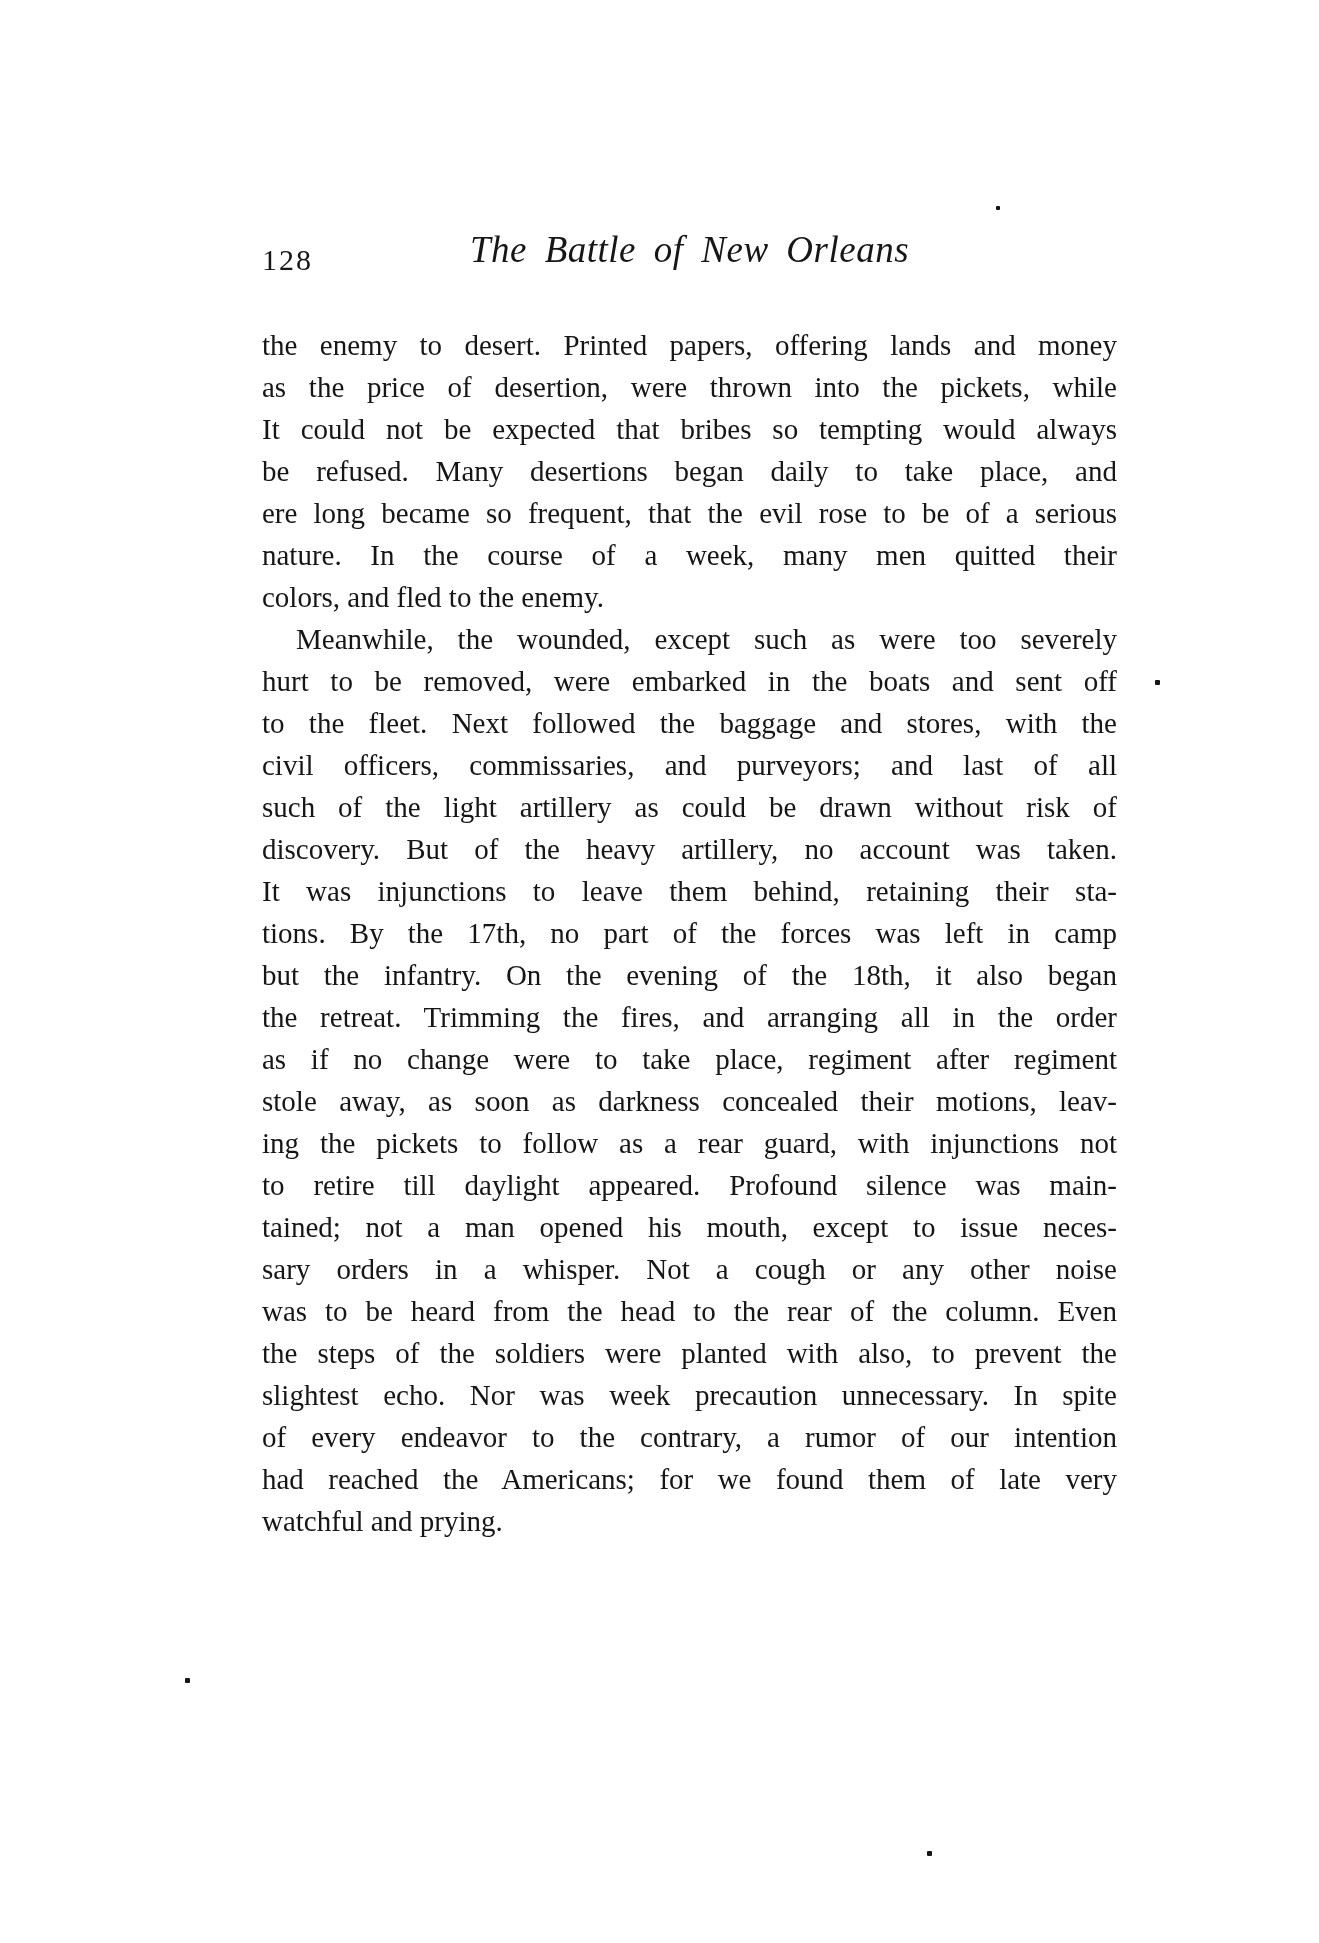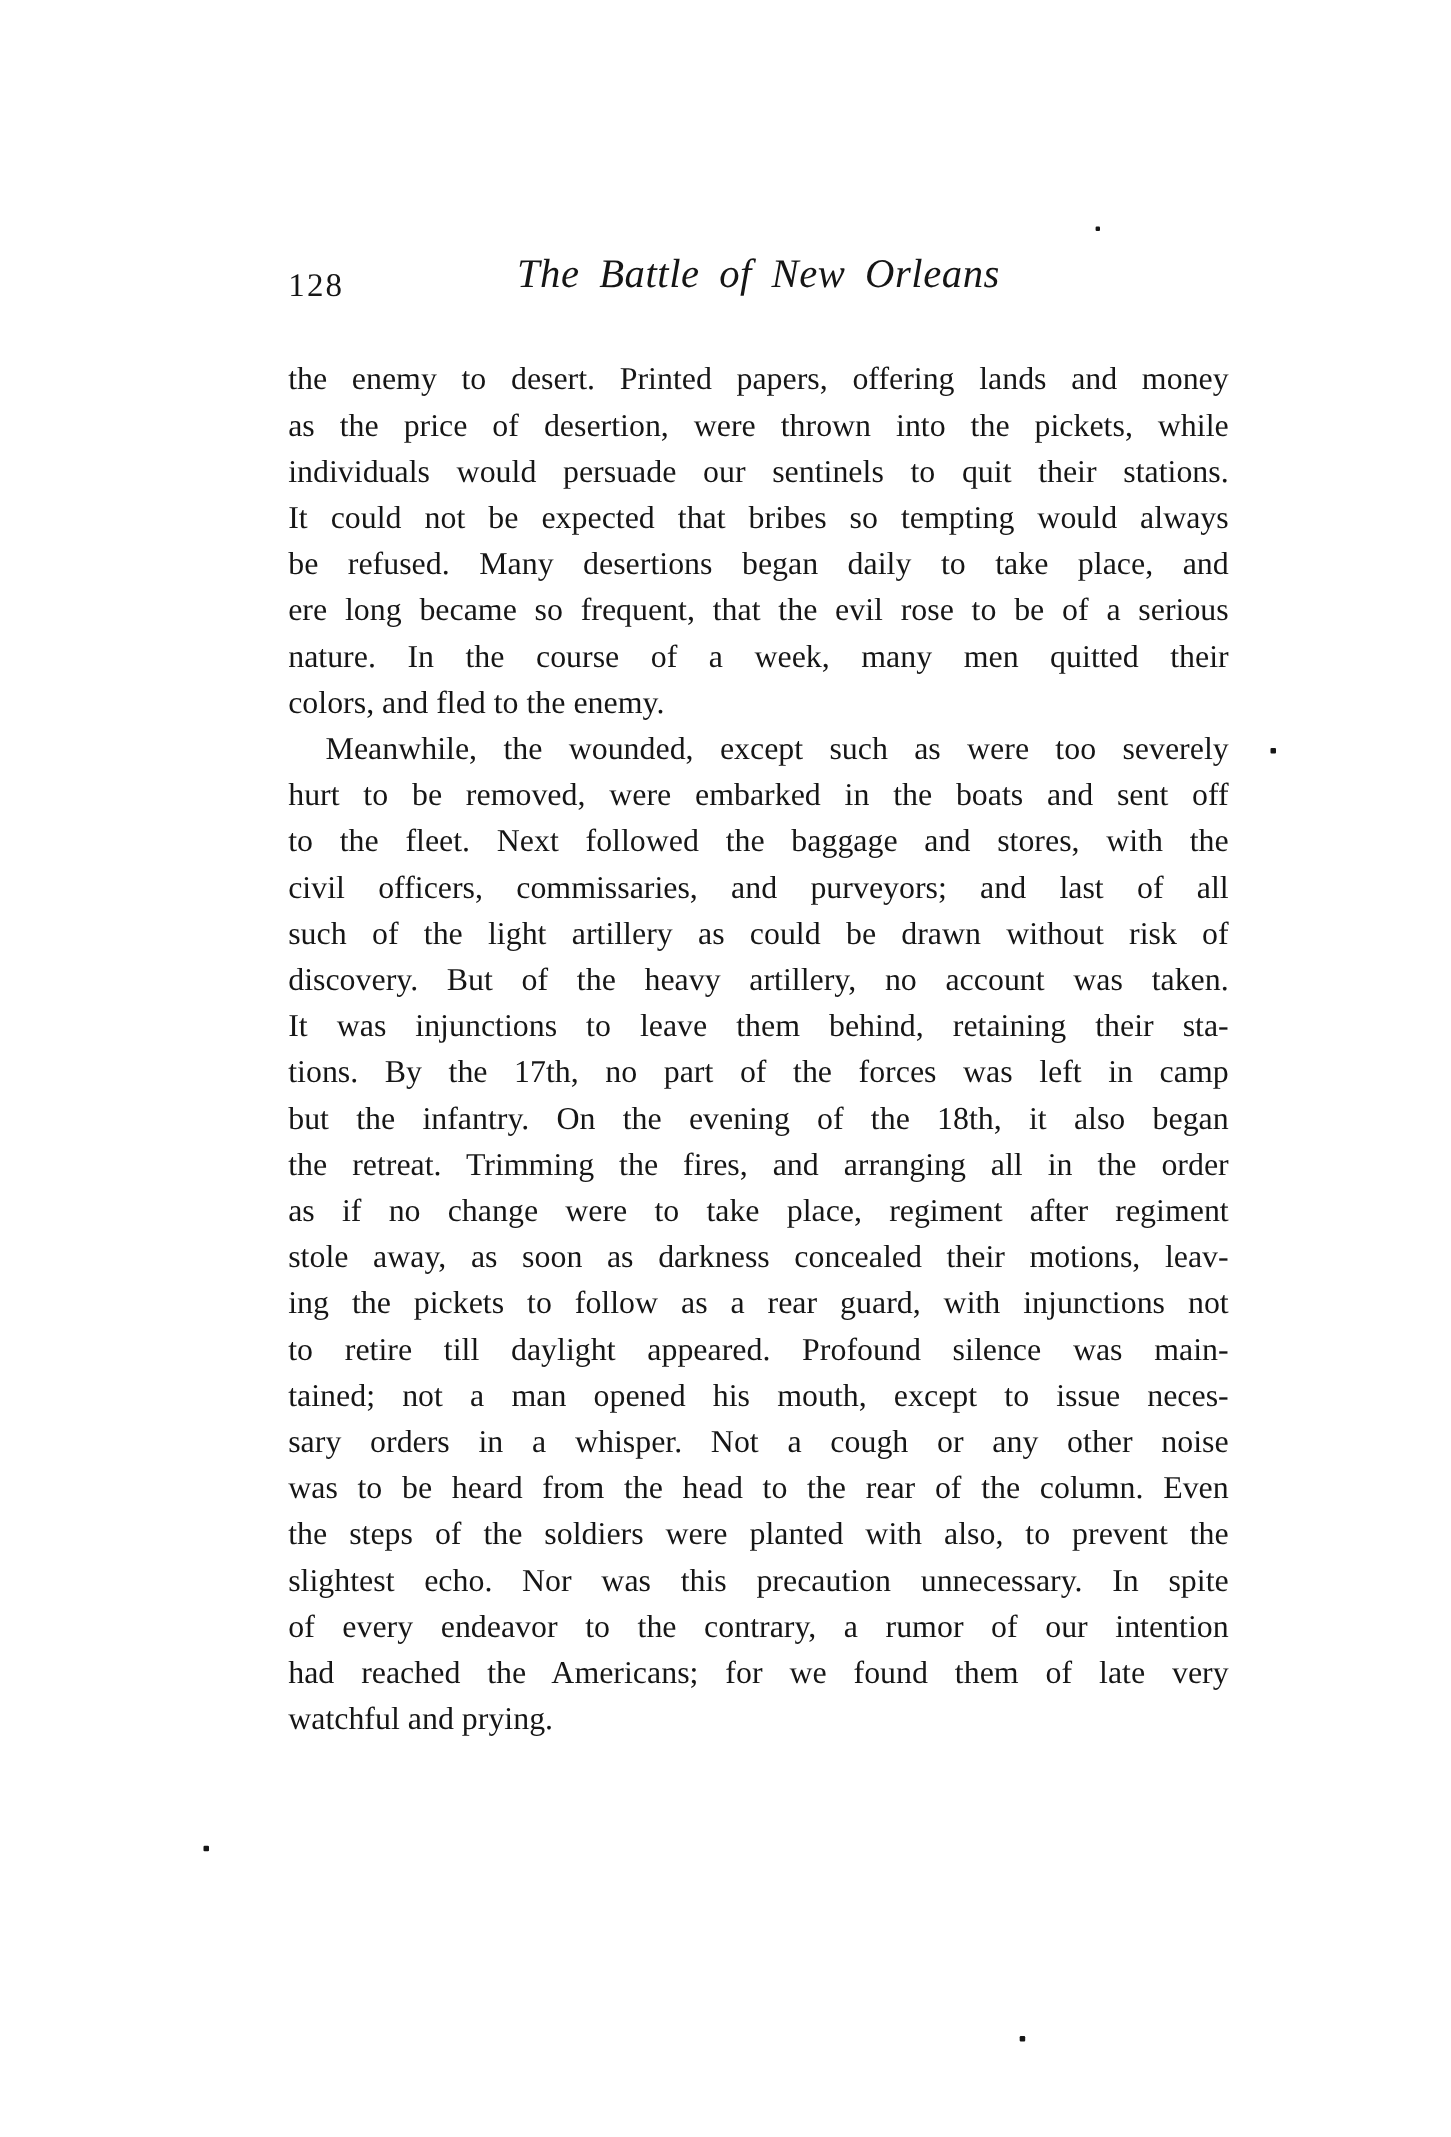--- a/index.html
+++ b/index.html
@@ -68,21 +68,20 @@
 <body>
 
 <div class="page">
   <header class="running-head">
     <span class="folio">128</span>
     <span class="running-title">The Battle of New Orleans</span>
   </header>
   <main class="text-block">
       <div class="line">the enemy to desert.  Printed papers, offering lands and money</div>
       <div class="line">as the price of desertion, were thrown into the pickets, while</div>
-      <div class="line">individuals would persuade our sentinels to quit their stations.</div>
       <div class="line">It could not be expected that bribes so tempting would always</div>
       <div class="line">be refused.  Many desertions began daily to take place, and</div>
       <div class="line">ere long became so frequent, that the evil rose to be of a serious</div>
       <div class="line">nature.  In the course of a week, many men quitted their</div>
       <div class="line last">colors, and fled to the enemy.</div>
       <div class="line indent">Meanwhile, the wounded, except such as were too severely</div>
       <div class="line">hurt to be removed, were embarked in the boats and sent off</div>
       <div class="line">to the fleet.  Next followed the baggage and stores, with the</div>
       <div class="line">civil officers, commissaries, and purveyors; and last of all</div>
       <div class="line">such of the light artillery as could be drawn without risk of</div>
@@ -92,21 +91,21 @@
       <div class="line">but the infantry.  On the evening of the 18th, it also began</div>
       <div class="line">the retreat.  Trimming the fires, and arranging all in the order</div>
       <div class="line">as if no change were to take place, regiment after regiment</div>
       <div class="line">stole away, as soon as darkness concealed their motions, leav-</div>
       <div class="line">ing the pickets to follow as a rear guard, with injunctions not</div>
       <div class="line">to retire till daylight appeared.  Profound silence was main-</div>
       <div class="line">tained; not a man opened his mouth, except to issue neces-</div>
       <div class="line">sary orders in a whisper.  Not a cough or any other noise</div>
       <div class="line">was to be heard from the head to the rear of the column.  Even</div>
       <div class="line">the steps of the soldiers were planted with also, to prevent the</div>
-      <div class="line">slightest echo.  Nor was this precaution unnecessary.  In spite</div>
+      <div class="line">slightest echo.  Nor was week precaution unnecessary.  In spite</div>
       <div class="line">of every endeavor to the contrary, a rumor of our intention</div>
       <div class="line">had reached the Americans; for we found them of late very</div>
       <div class="line last">watchful and prying.</div>
     </main>
 <span class="speck" style="left: 996px; top: 206px; width: 4px; height: 4px;"></span>
     <span class="speck" style="left: 1155px; top: 680px; width: 5px; height: 5px;"></span>
     <span class="speck" style="left: 185px; top: 1678px; width: 5px; height: 5px;"></span>
     <span class="speck" style="left: 927px; top: 1851px; width: 5px; height: 5px;"></span>
   </div>
 

